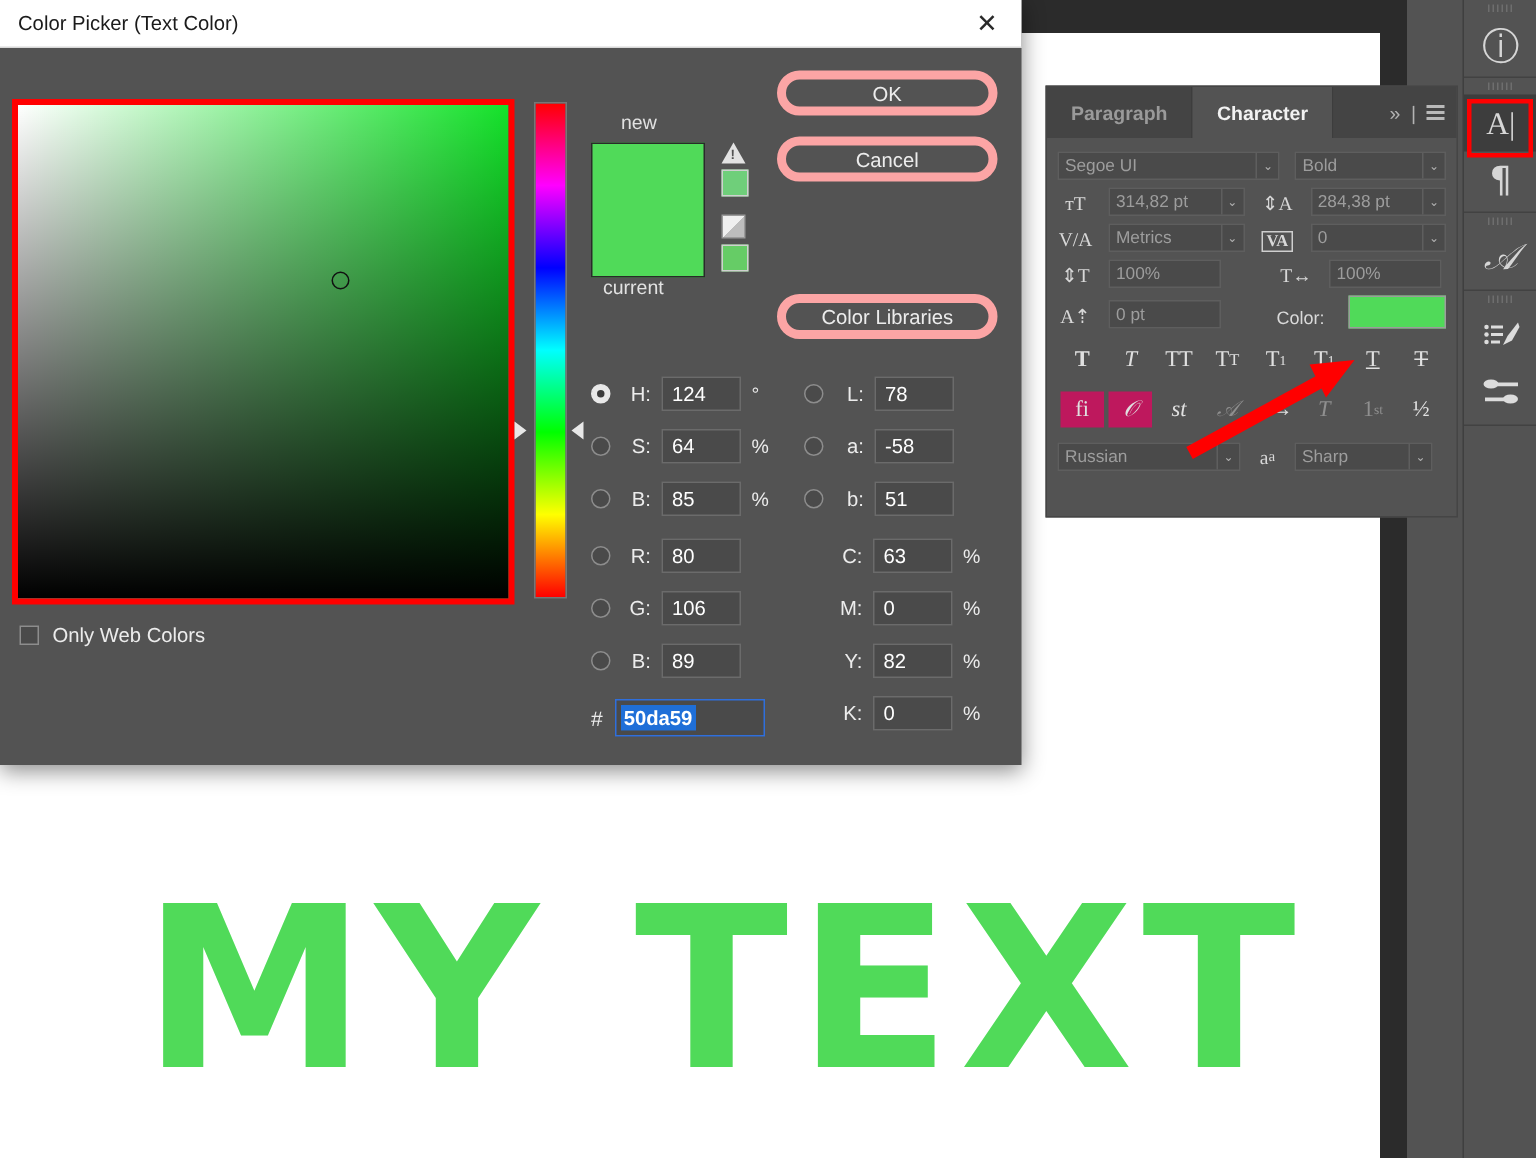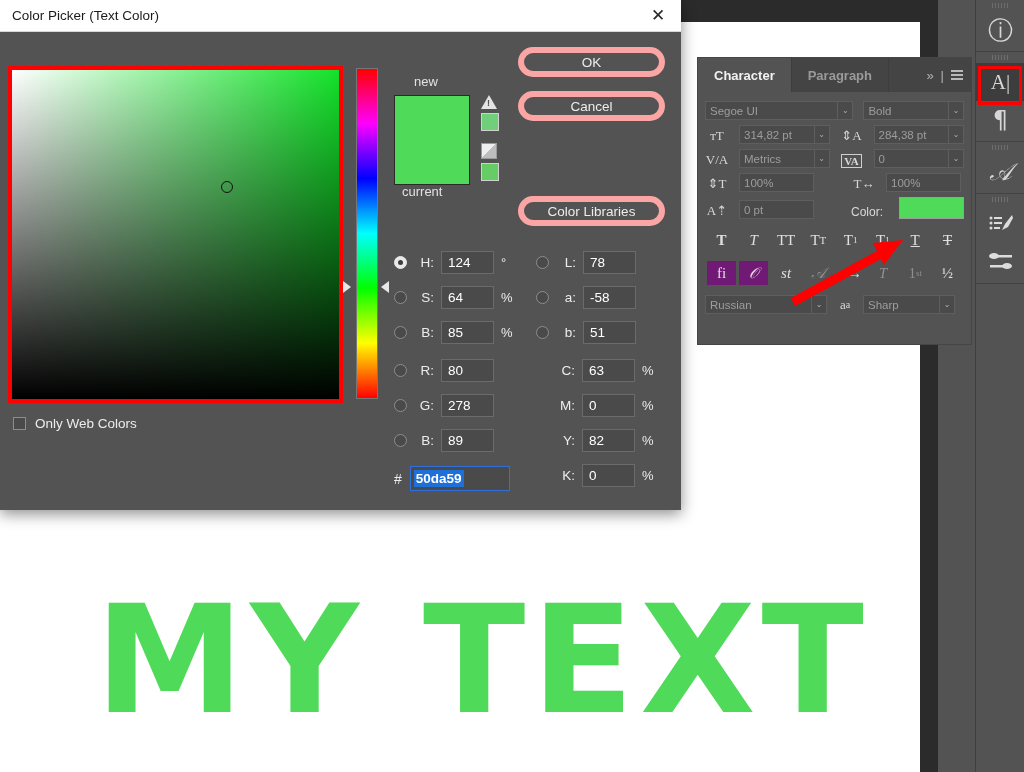--- a/index.html
+++ b/index.html
@@ -126,21 +126,21 @@
     border: 1px solid #9c9c9c;
   }
   .style-row {
     display: flex; align-items: center; justify-content: space-between;
     margin: 9px 2px 2px 2px;
   }
   .style-btn {
     width: 29px; height: 24px; display: flex; align-items: center; justify-content: center;
     color: #e0e0e0; font-family: "Liberation Serif", serif; font-size: 15px;
   }
-  .style-btn.on { background: #701a75; }
+  .style-btn.on { background: #be185d; }
   .style-btn.dim { color: #8f8f8f; }
   .bottom-row { display: flex; align-items: center; gap: 6px; margin-top: 10px; }
 
   
   .cp {
     position: absolute; left: 0; top: 0; width: 681px; height: 510px;
     background: #535353;
     box-shadow: 0 4px 14px rgba(0,0,0,.45);
   }
   .cp-title {
@@ -339,25 +339,25 @@
               <rect x="2" y="14" width="14" height="2.5"></rect>
           </g>
         </svg>
       </div>
     </div>
   </div>
   <div class="rail-highlight"></div>
 
   <div class="char-panel">
     <div class="char-tabs">
+      <div class="char-tab">
+          <span>Paragraph</span>
+        </div>
       <div class="char-tab selected">
           <span>Character</span>
-        </div>
-      <div class="char-tab">
-          <span>Paragraph</span>
         </div>
       <div class="char-tab-tools">
         <span>»</span>
         <span>|</span>
         <span class="menu-lines">
             <i></i>
             <i></i>
             <i></i>
           </span>
       </div>
@@ -535,21 +535,21 @@
     </div>
 
     <div class="num-row" style="left:394px; top:359px;">
       <span class="radio"></span>
       <span class="num-label">R:</span>
       <span class="num-field" style="width:53px">80</span>
     </div>
     <div class="num-row" style="left:394px; top:394px;">
       <span class="radio"></span>
       <span class="num-label">G:</span>
-      <span class="num-field" style="width:53px">278</span>
+      <span class="num-field" style="width:53px">106</span>
     </div>
     <div class="num-row" style="left:394px; top:429px;">
       <span class="radio"></span>
       <span class="num-label">B:</span>
       <span class="num-field" style="width:53px">89</span>
     </div>
 
     <div class="num-row" style="left:536px; top:251px;">
       <span class="radio"></span>
       <span class="num-label">L:</span>

